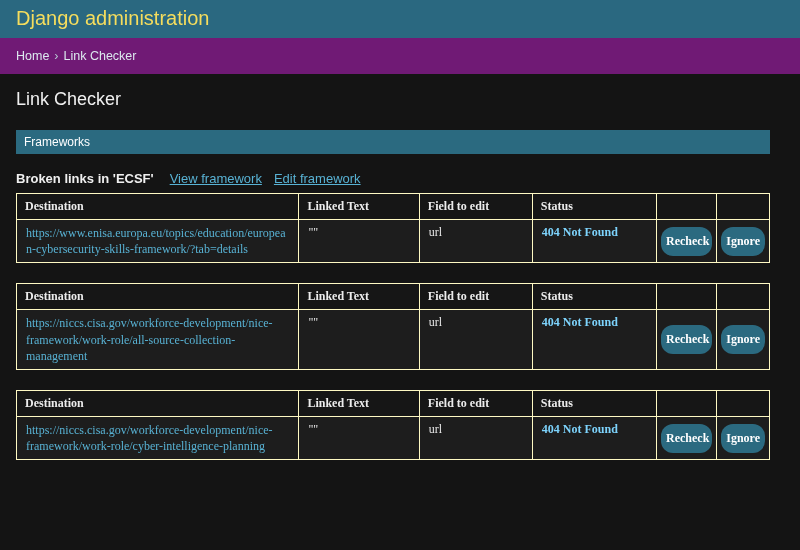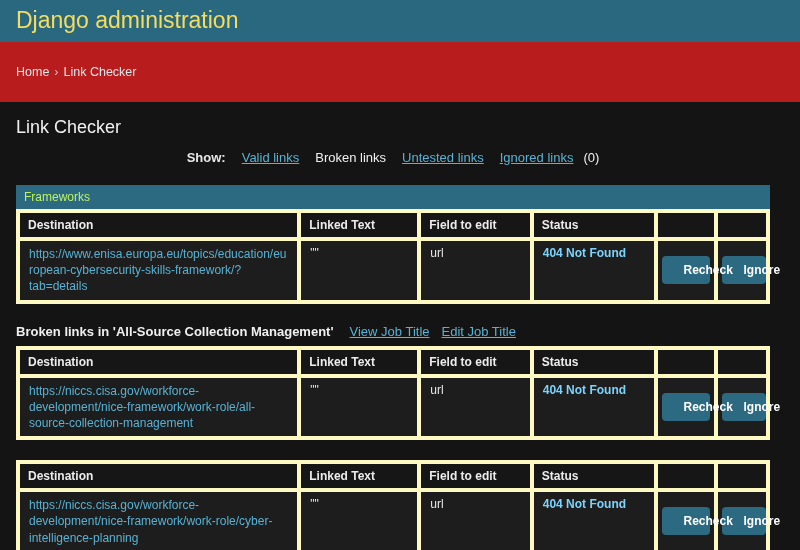--- a/index.html
+++ b/index.html
@@ -11,28 +11,28 @@
     font-family: "Liberation Sans", sans-serif;
     font-size: 13px;
   }
   
   #site-header {
     background: #2a6880;
     padding: 7px 16px 8px;
   }
   #site-header .site-title {
     color: #f5dd5d;
-    font-size: 23px;
+    font-size: 20px;
     font-weight: 500;
     margin: 0;
   }
   
   .breadcrumbs {
-    background: #b91c1c;
-    padding: 23px 16px;
+    background: #701a75;
+    padding: 11px 16px;
     font-size: 12.5px;
     color: #dce8ee;
   }
   .breadcrumbs a {
     color: #dce8ee;
     text-decoration: none;
     cursor: pointer;
   }
   .breadcrumbs .sep { margin: 0 5px; color: #b9ccd6; }
   
@@ -54,21 +54,21 @@
     color: #58b2d4;
     text-decoration: underline;
     margin: 0 8px;
     cursor: pointer;
   }
   .show-filters .current { margin: 0 8px; color: #f0f0f0; }
   .show-filters .count { color: #f0f0f0; margin-left: 2px; }
   
   .module-caption {
     background: #2b6a80;
-    color: #bef264;
+    color: #ffffff;
     font-size: 12px;
     font-weight: 400;
     padding: 5px 8px;
     margin-top: 20px;
   }
   
   .group-heading {
     margin: 17px 0 7px;
     font-size: 13px;
   }
@@ -81,23 +81,24 @@
   }
   
   table.links-table {
     width: 100%;
     border-collapse: collapse;
     font-size: 12px;
     margin-bottom: 20px;
     table-layout: fixed;
   }
   .links-table th, .links-table td {
-    border: 4px solid #fef9c3;
+    border: 1px solid #fef9c3;
     text-align: left;
     vertical-align: top;
+    font-family: Liberation Serif, serif;
   }
   .links-table th {
     background: #161616;
     color: #ececec;
     font-weight: bold;
     padding: 5px 8px;
   }
   .links-table td {
     background: #1d1d1d;
     padding: 5px 9px;
@@ -110,22 +111,22 @@
     cursor: pointer;
   }
   .status-text { color: #7dd3fc; font-weight: bold; }
   td.btn-cell { padding: 4px; vertical-align: middle; }
   button.action-btn {
     display: block;
     width: 100%;
     background: #2b6a80;
     color: #ffffff;
     border: none;
-    border-radius: 4px;
-    padding: 7px 22px;
+    border-radius: 12px;
+    padding: 7px 5px;
     font-size: 12px;
     font-weight: bold;
     font-family: inherit;
     cursor: pointer;
   }
   col.c-dest   { width: 37.5%; }
   col.c-linked { width: 16%; }
   col.c-field  { width: 15%; }
   col.c-status { width: 16.5%; }
   col.c-btn1   { width: 8%; }
@@ -139,26 +140,26 @@
 </header>
 
 <div class="breadcrumbs">
   <a>Home</a><span class="sep">›</span><span>Link Checker</span>
 </div>
 
 <main>
 
   <h2 class="page-title">Link Checker</h2>
 
-  <div class="show-filters">
-    <span class="lbl">Show:</span><a>Valid links</a><span class="current">Broken links</span><a>Untested links</a><a>Ignored links</a><span class="count">(0)</span>
+
+  <div class="module-caption">Frameworks</div>
+
+  <div class="group-heading">
+    <span class="gh-title">Broken links in 'ECSF'</span><a>View framework</a><a>Edit framework</a>
   </div>
-
-  <div class="module-caption">Frameworks</div>
-
 
   <table class="links-table">
     <colgroup>
         <col class="c-dest">
         <col class="c-linked">
         <col class="c-field">
         <col class="c-status">
         <col class="c-btn1">
         <col class="c-btn2">
       </colgroup>
@@ -182,23 +183,20 @@
             <button class="action-btn">Recheck</button>
           </td>
         <td class="btn-cell">
             <button class="action-btn">Ignore</button>
           </td>
       </tr>
     </tbody>
   </table>
 
 
-  <div class="group-heading">
-    <span class="gh-title">Broken links in 'All-Source Collection Management'</span><a>View Job Title</a><a>Edit Job Title</a>
-  </div>
 
   <table class="links-table">
     <colgroup>
         <col class="c-dest">
         <col class="c-linked">
         <col class="c-field">
         <col class="c-status">
         <col class="c-btn1">
         <col class="c-btn2">
       </colgroup>

